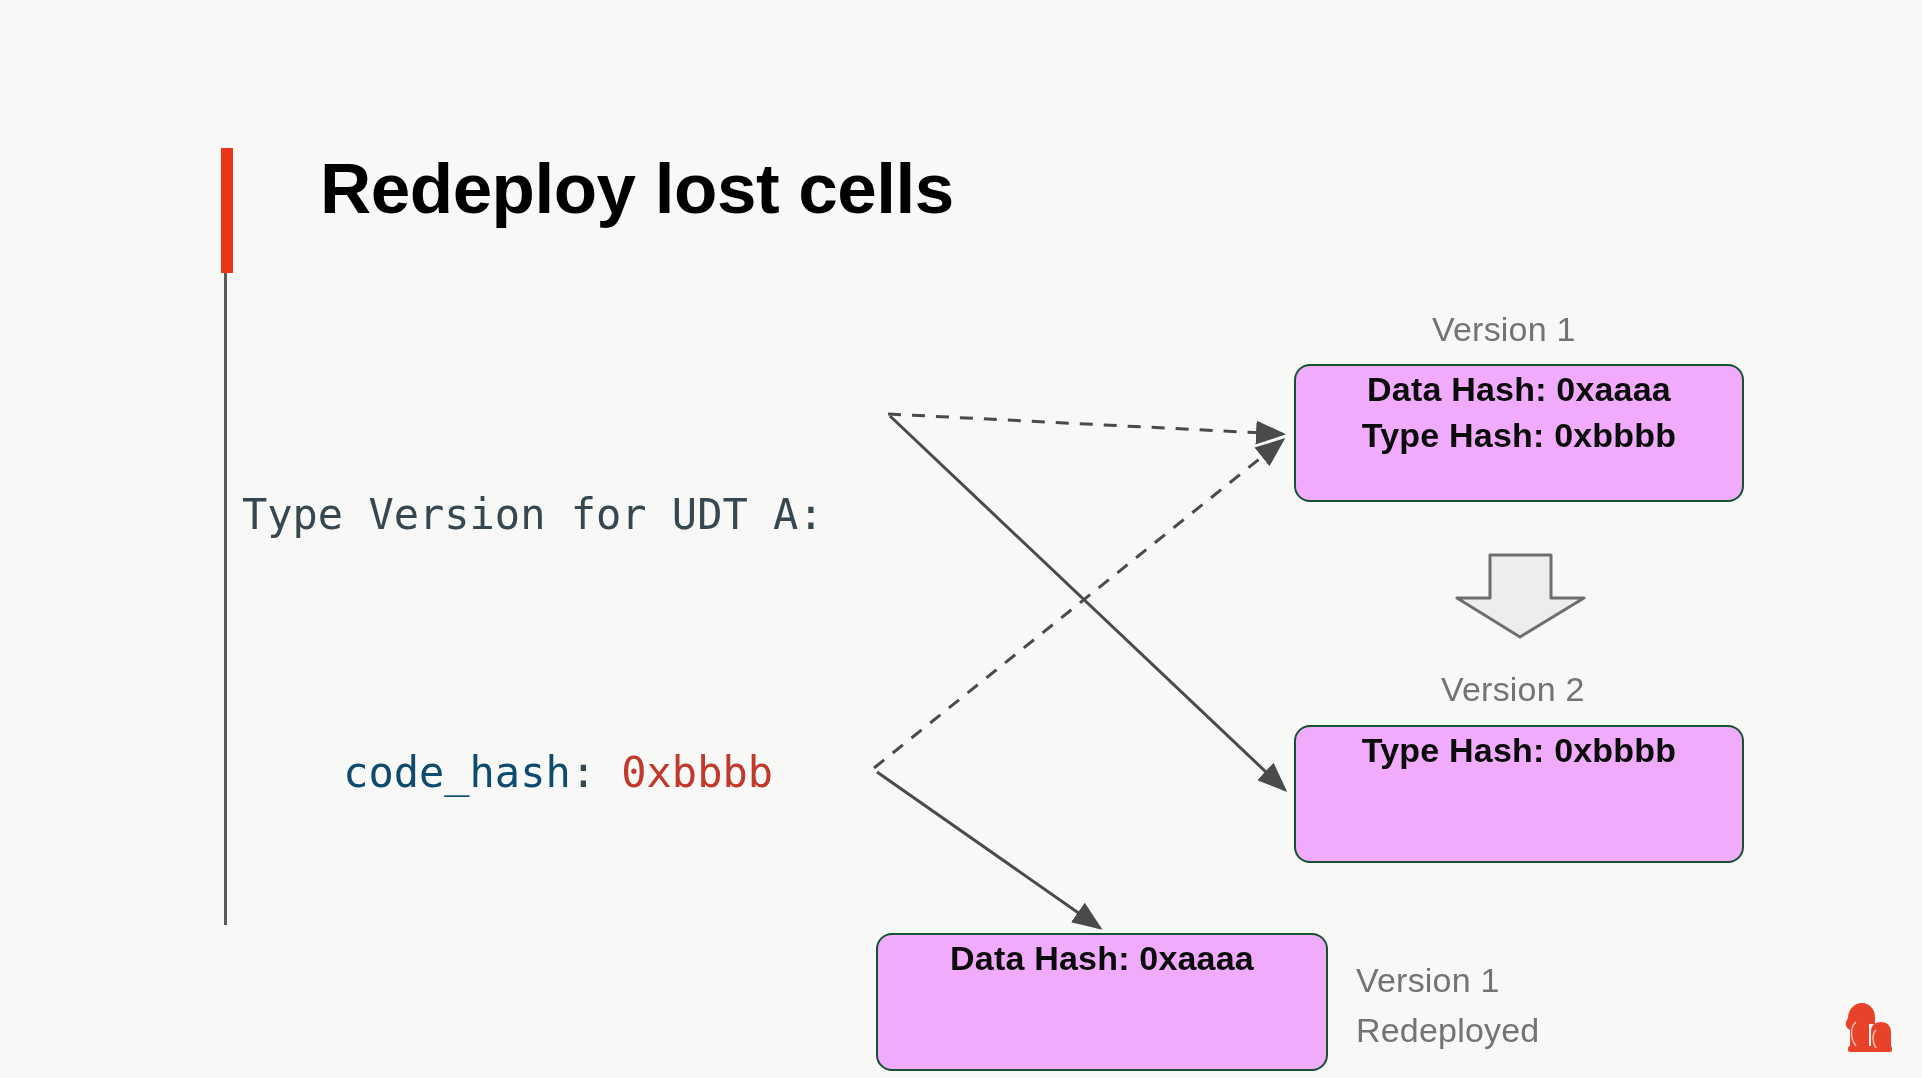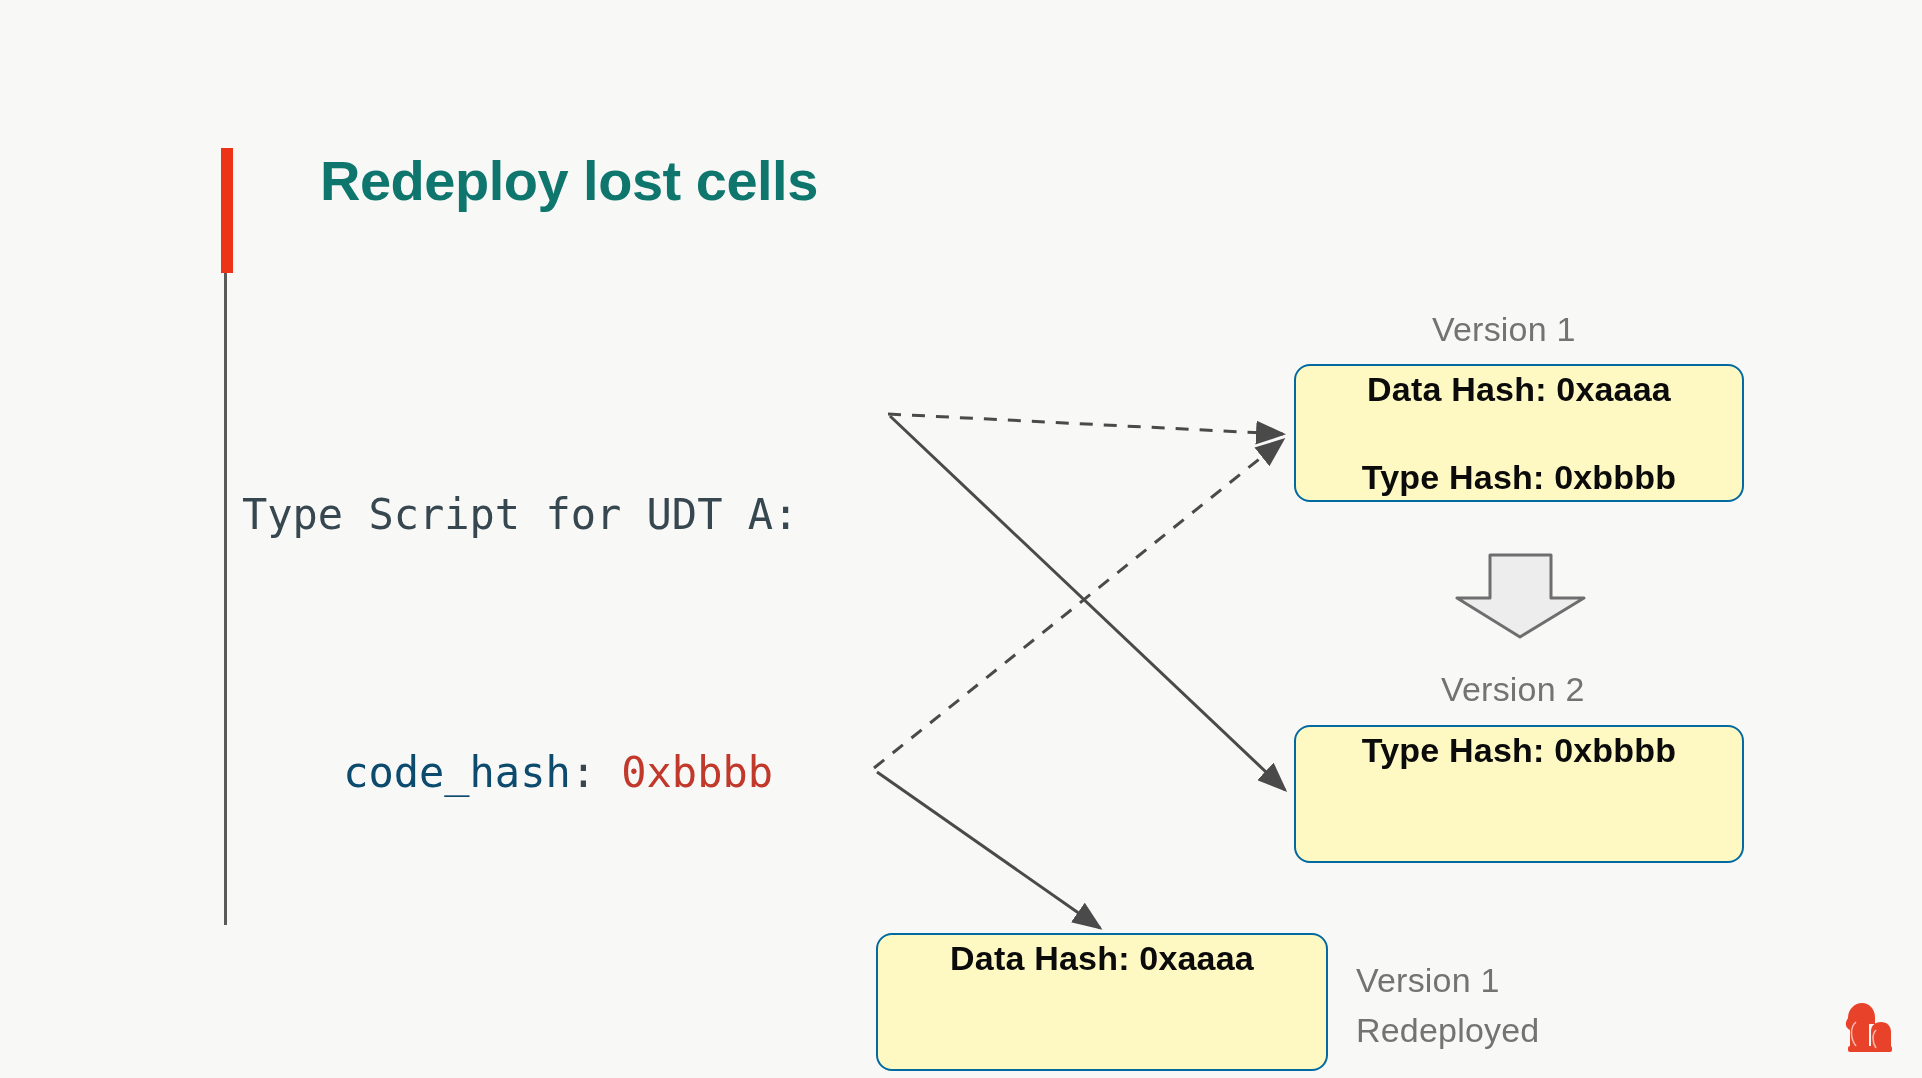--- a/index.html
+++ b/index.html
@@ -35,24 +35,24 @@
     left: 224px;
     top: 273px;
     width: 3px;
     height: 652px;
     background: #5a5a5a;
   }
   .slide-title {
     position: absolute;
     left: 320px;
     top: 150px;
-    font-size: 56px;
+    font-size: 71px;
     font-weight: bold;
     letter-spacing: -0.5px;
-    color: #0f766e;
+    color: #000000;
     line-height: 1.1;
     white-space: nowrap;
   }
 
   
   .code {
     position: absolute;
     left: 242px;
     top: 300px;
     font-family: "DejaVu Sans Mono", "Liberation Mono", monospace;
@@ -79,28 +79,28 @@
   #ver1-label { left: 1432px; top: 310px; }
   #ver2-label { left: 1441px; top: 670px; }
   #ver1r-label {
     left: 1356px; top: 955px;
     line-height: 50px;
     text-align: left;
   }
 
   .hashbox {
     position: absolute;
-    background: #fef9c3;
-    border: 2px solid #0369a1;
+    background: #f0abfc;
+    border: 2px solid #14532d;
     border-radius: 16px;
     box-sizing: border-box;
     display: flex;
     flex-direction: column;
     align-items: center;
-    justify-content: space-between;
+    justify-content: flex-start;
     color: #0b0b0b;
     font-size: 34px;
     font-weight: 600;
     line-height: 46px;
     letter-spacing: 0.2px;
     white-space: nowrap;
   }
   #box-v1 { left: 1294px; top: 364px; width: 450px; height: 138px; }
   #box-v2 { left: 1294px; top: 725px; width: 450px; height: 138px; }
   #box-v1r { left: 876px; top: 933px; width: 452px; height: 138px; }
@@ -126,21 +126,21 @@
 </head>
 <body>
 
 <div id="slide">
 
   <div class="accent-bar"></div>
   <div class="vrule"></div>
   <div class="slide-title">Redeploy lost cells</div>
 
   <div class="code">
-    <span class="ln">Type Script for UDT A:</span>
+    <span class="ln">Type Version for UDT A:</span>
     <span class="ln"><span class="indent"></span><span class="k">code_hash</span><span class="v-plain">: </span><span class="v-hash">0xbbbb</span></span>
     
     
     
     
   </div>
 
   <svg id="overlay" viewBox="0 0 1922 1078">
     <defs>
       <marker id="arrowhead" markerWidth="10" markerHeight="8" refX="9" refY="4" orient="auto" markerUnits="strokeWidth">

